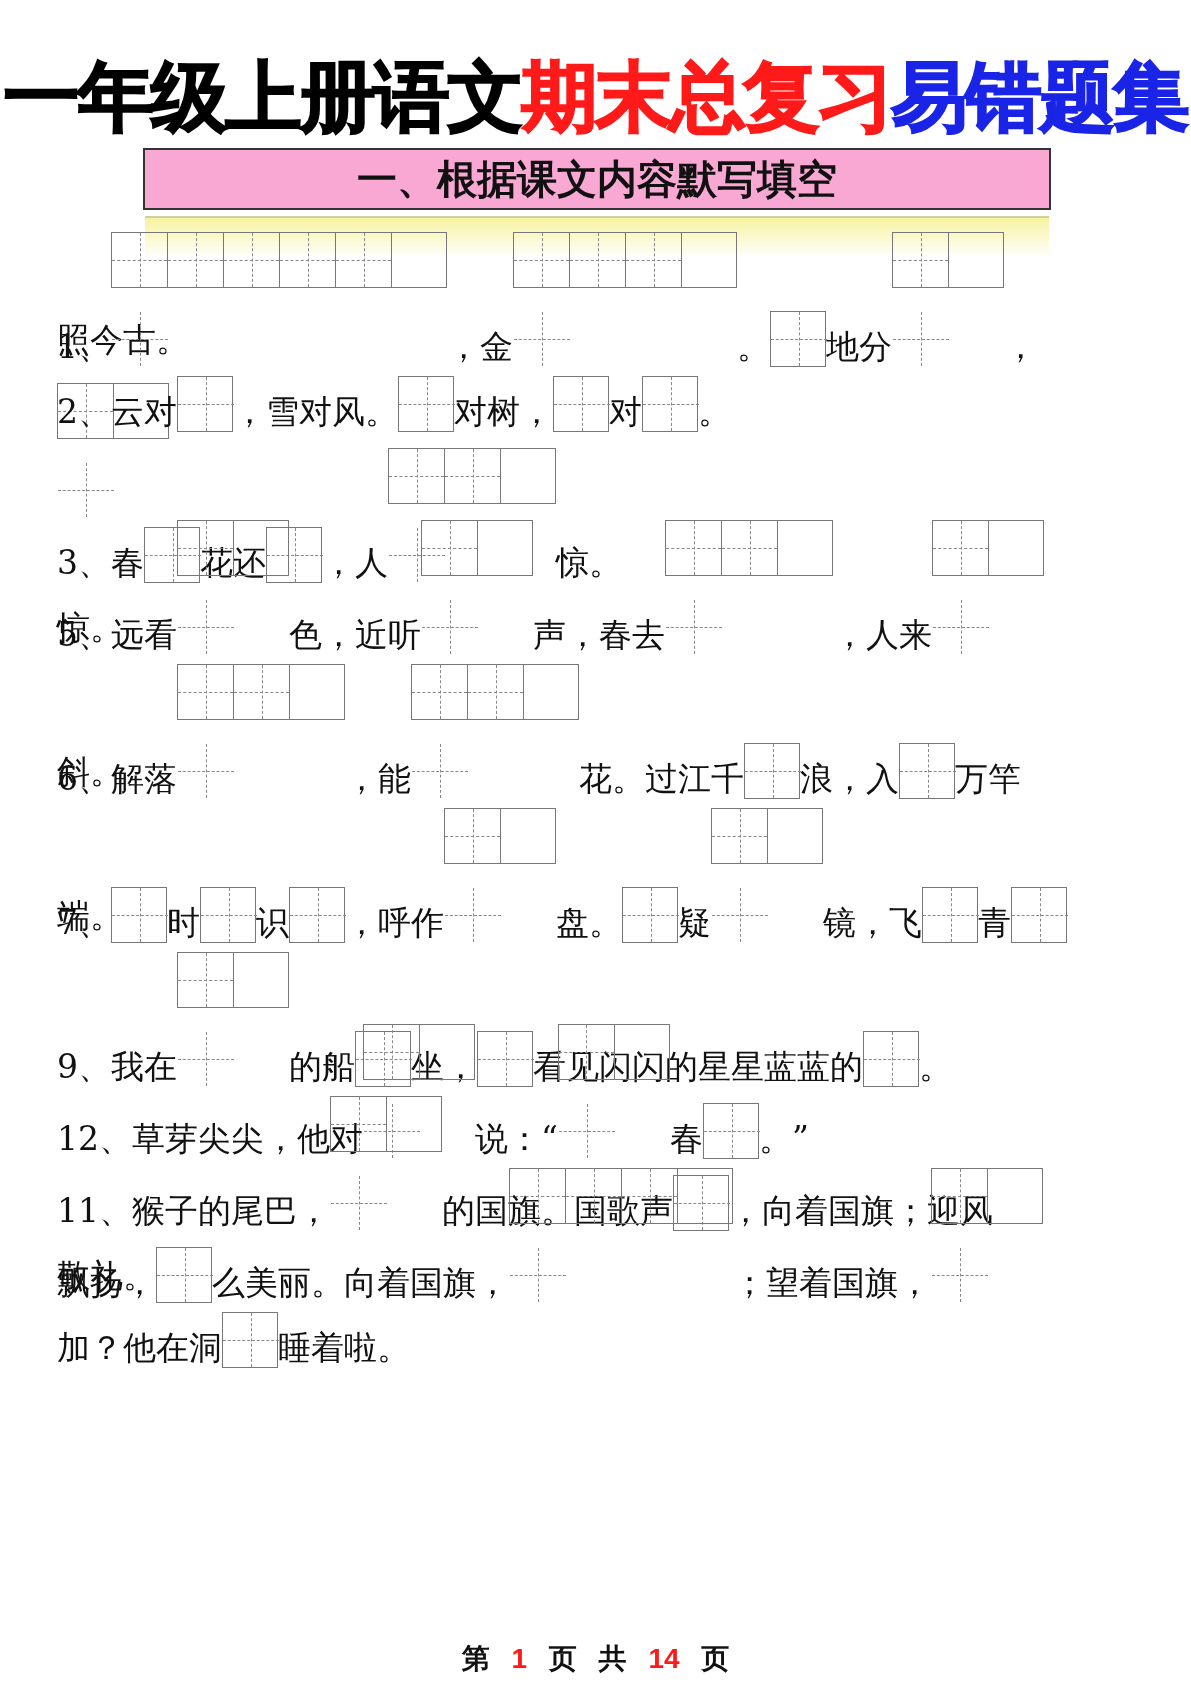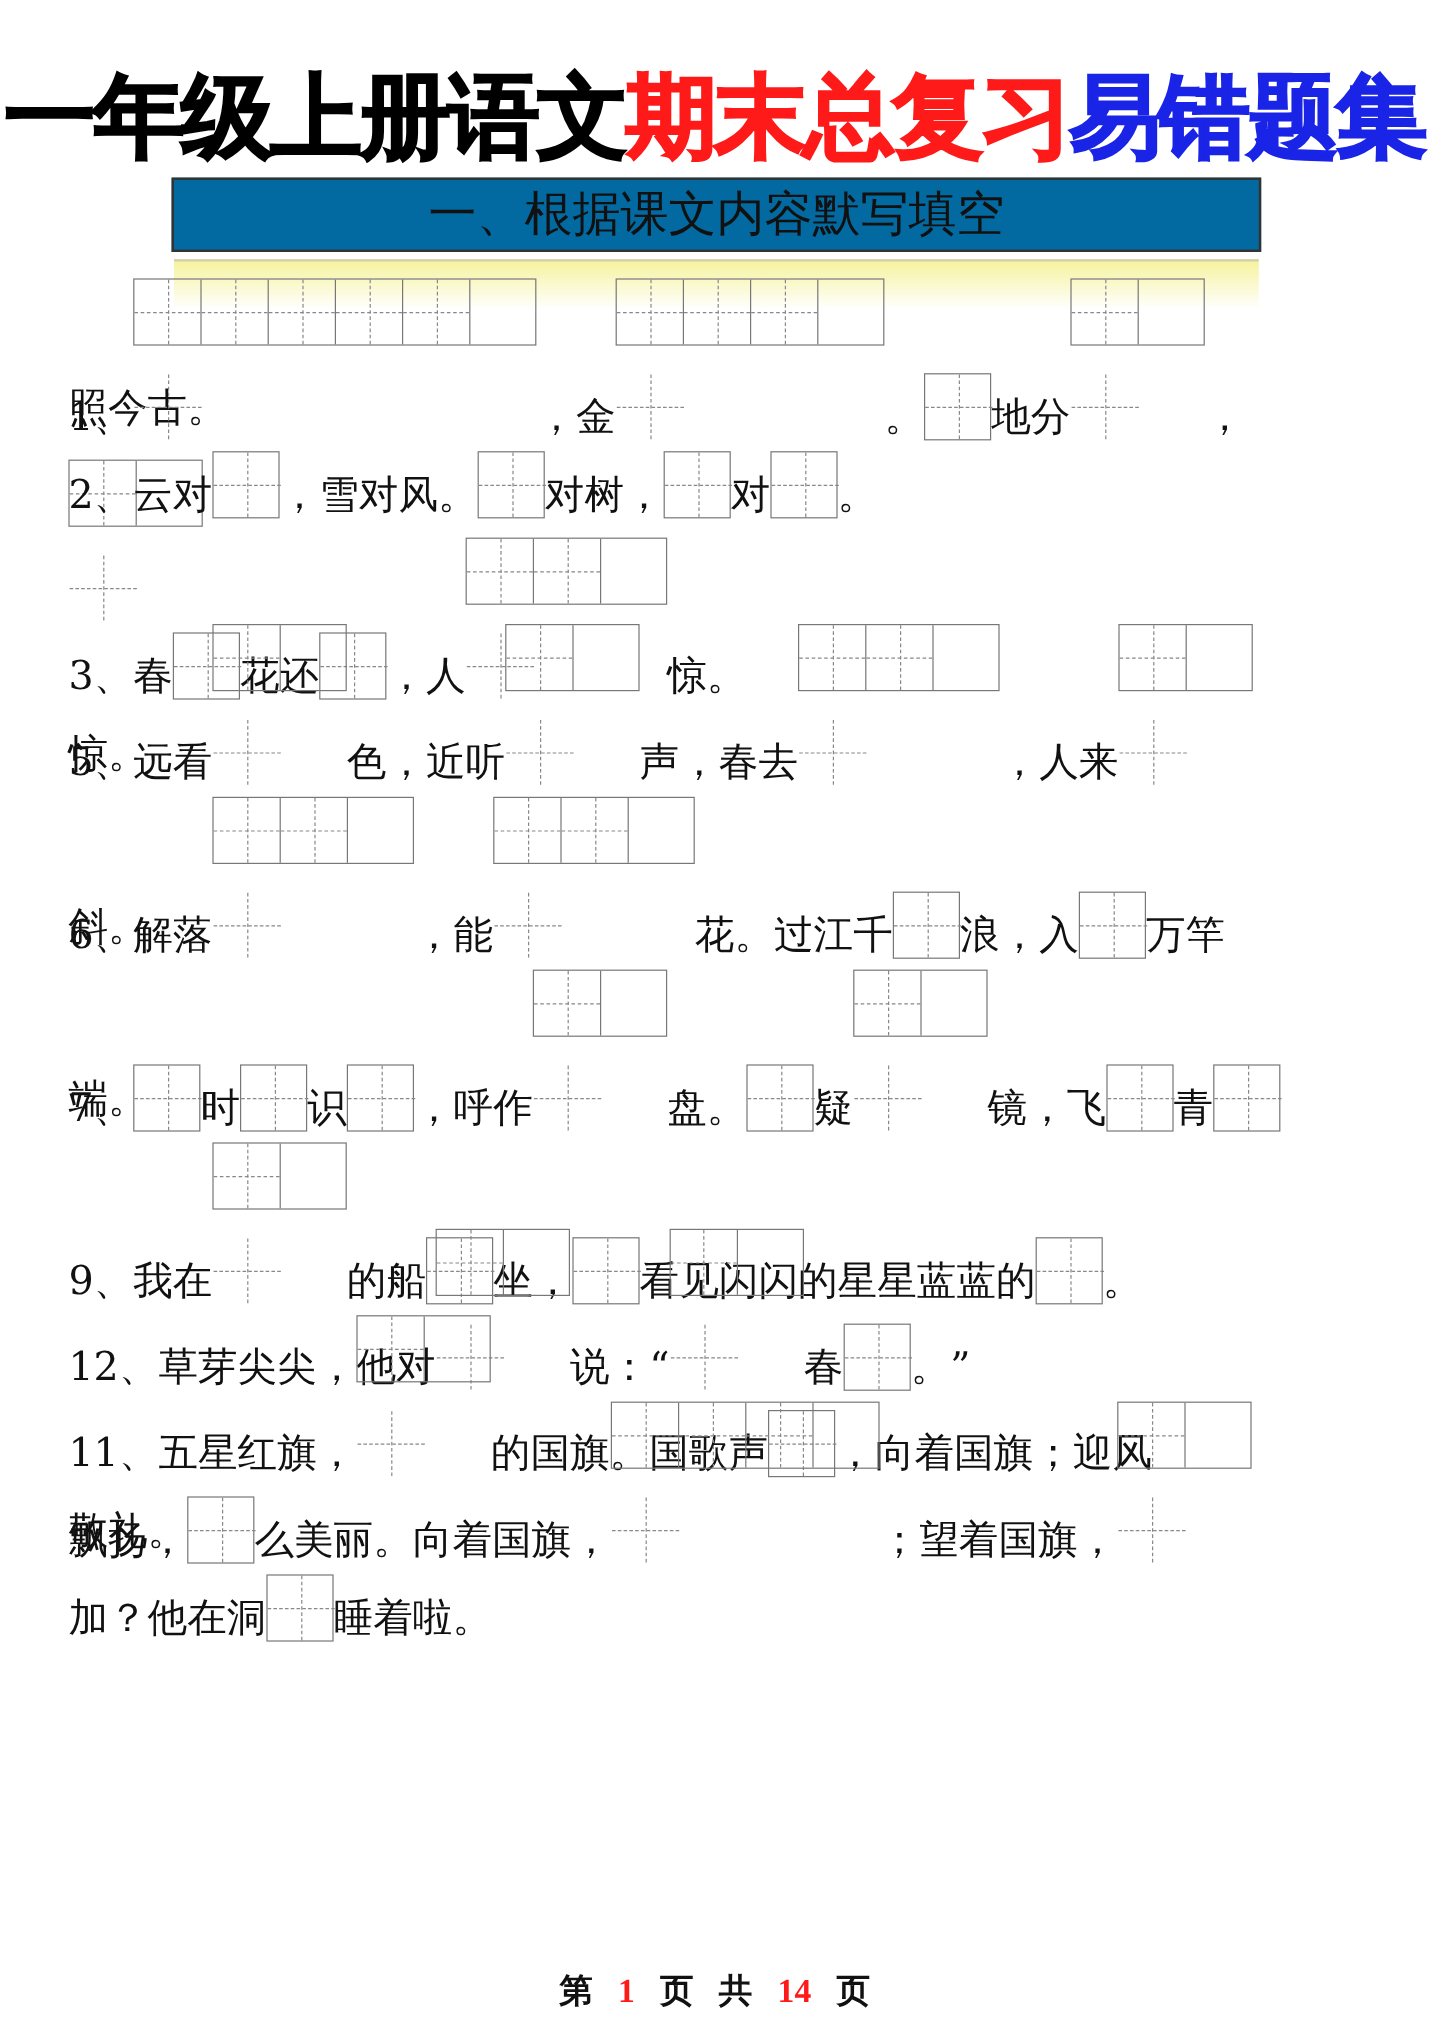--- a/index.html
+++ b/index.html
@@ -12,23 +12,23 @@
     position: absolute; left: 0; top: 52px; width: 1191px; text-align: center;
     font-family: "DejaVu Sans", "Liberation Sans", sans-serif;
     font-weight: 900; font-size: 76px; line-height: 90px; letter-spacing: -2px;
     -webkit-text-stroke: 2px currentColor;
   }
   .title .black { color: #000; }
   .title .red { color: #ff1a1a; }
   .title .blue { color: #1a24e6; }
   .section-banner {
     position: absolute; left: 143px; top: 148px; width: 908px; height: 62px;
-    background: #0369a1; border: 2px solid #333; box-sizing: border-box;
+    background: #f9a8d4; border: 2px solid #333; box-sizing: border-box;
     text-align: center; font-family: "DejaVu Sans", "Liberation Sans", sans-serif;
-    font-weight: normal; font-size: 40px; line-height: 58px; color: #111;
+    font-weight: bold; font-size: 40px; line-height: 58px; color: #111;
   }
   .banner-glow {
     position: absolute; left: 145px; top: 216px; width: 904px; height: 40px;
     background: linear-gradient(#f6f3a0, rgba(255,255,255,0));
     border-top: 2px solid #cfcfa0;
   }
   .questions {
     position: absolute; left: 57px; top: 232px; width: 1080px;
     font-size: 33px;
   }
@@ -46,21 +46,21 @@
   .cell::before {
     content: ""; position: absolute; left: 50%; top: 0; bottom: 0;
     border-left: 1px dashed #888;
   }
   .cell::after {
     content: ""; position: absolute; top: 50%; left: 0; right: 0;
     border-top: 1px dashed #888;
   }
   .footer {
     position: absolute; left: 0; top: 1640px; width: 1191px; text-align: center;
-    font-family: Liberation Serif, serif; font-weight: bold; font-size: 28px;
+    font-family: Liberation Sans, sans-serif; font-weight: bold; font-size: 28px;
     word-spacing: 14px;
   }
   .footer .num { color: #ff1a1a; }
 </style>
 </head>
 <body>
 
 <div class="title">
   <span class="black">一年级上册语文</span><span class="red">期末总复习</span><span class="blue">易错题集</span>
 </div>
@@ -91,21 +91,21 @@
       <span class="line"><span>7、</span><span class="box" style="width: 56px;"><span class="cell"></span></span><span>时</span><span class="box" style="width: 56px;"><span class="cell"></span></span><span>识</span><span class="box" style="width: 56px;"><span class="cell"></span></span><span>，呼作</span><span class="box" style="width: 112px;"><span class="cell"></span><span class="cell"></span></span><span>盘。</span><span class="box" style="width: 56px;"><span class="cell"></span></span><span>疑</span><span class="box" style="width: 112px;"><span class="cell"></span><span class="cell"></span></span><span>镜，飞</span><span class="box" style="width: 56px;"><span class="cell"></span></span><span>青</span><span class="box" style="width: 56px;"><span class="cell"></span></span></span>
       <span class="line"><span>端。</span></span>
     </div>
     <div class="q">
       <span class="line"><span>9、</span><span>我在</span><span class="box" style="width: 112px;"><span class="cell"></span><span class="cell"></span></span><span>的船</span><span class="box" style="width: 56px;"><span class="cell"></span></span><span>坐，</span><span class="box" style="width: 56px;"><span class="cell"></span></span><span>看见闪闪的星星蓝蓝的</span><span class="box" style="width: 56px;"><span class="cell"></span></span><span>。</span></span>
     </div>
     <div class="q">
       <span class="line"><span>12、</span><span>草芽尖尖，他对</span><span class="box" style="width: 112px;"><span class="cell"></span><span class="cell"></span></span><span>说：“</span><span class="box" style="width: 112px;"><span class="cell"></span><span class="cell"></span></span><span>春</span><span class="box" style="width: 56px;"><span class="cell"></span></span><span>。”</span></span>
     </div>
     <div class="q">
-      <span class="line"><span>11、</span><span>五星红旗，</span><span class="box" style="width: 112px;"><span class="cell"></span><span class="cell"></span></span><span>的国旗。国歌声</span><span class="box" style="width: 56px;"><span class="cell"></span></span><span>，向着国旗；迎风</span></span>
+      <span class="line"><span>11、</span><span>猴子的尾巴，</span><span class="box" style="width: 112px;"><span class="cell"></span><span class="cell"></span></span><span>的国旗。国歌声</span><span class="box" style="width: 56px;"><span class="cell"></span></span><span>，向着国旗；迎风</span></span>
       <span class="line"><span>飘扬，</span><span class="box" style="width: 56px;"><span class="cell"></span></span><span>么美丽。向着国旗，</span><span class="box" style="width: 224px;"><span class="cell"></span><span class="cell"></span><span class="cell"></span><span class="cell"></span></span><span>；望着国旗，</span><span class="box" style="width: 112px;"><span class="cell"></span><span class="cell"></span></span></span>
       <span class="line"><span>敬礼。</span></span>
     </div>
     <div class="q">
       <span class="line"><span>加？他在洞</span><span class="box" style="width: 56px;"><span class="cell"></span></span><span>睡着啦。</span></span>
     </div>
   </div>
 
 <div class="footer">
   <span>第</span>

